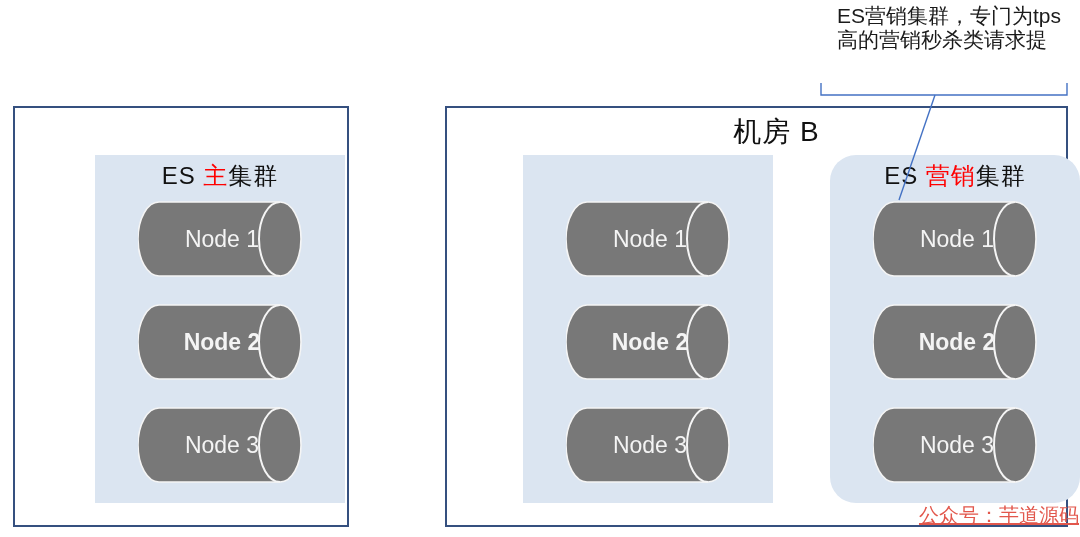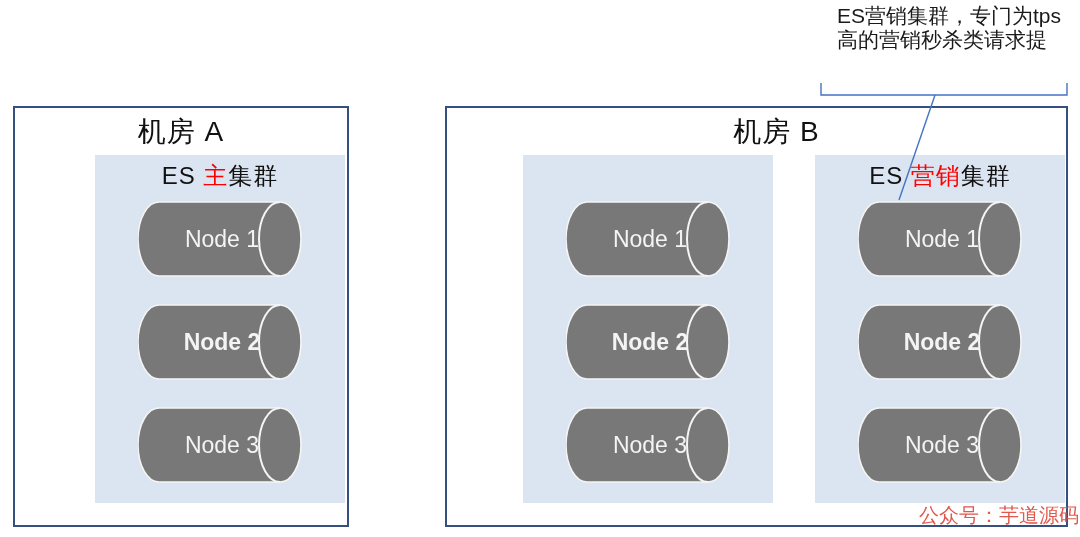--- a/index.html
+++ b/index.html
@@ -65,39 +65,39 @@
   .cyl-label{
     font-family:"Liberation Sans","DejaVu Sans",sans-serif;
     font-size:23px;fill:#f4f4f4;
   }
   
   .watermark{
     position:absolute;right:1px;top:502px;z-index:6;
     font-family:"Liberation Serif","DejaVu Serif",serif;
     font-size:20px;color:var(--watermark_red,#e2574c);
     white-space:nowrap;
+    text-decoration:underline;
   }
 </style>
 </head>
 <body>
 
 <div class="canvas">
 
   <svg class="overlay" viewBox="0 0 1080 537">
     <path d="M 821 83 L 821 95 L 1067 95 L 1067 83"></path>
     <path d="M 935 95 L 899 200"></path>
   </svg>
 
   <div class="annotation">
     <div>ES营销集群，专门为tps</div>
     <div>高的营销秒杀类请求提</div>
   </div>
 
   <div class="room room-a">
-    <div class="room-title">机房 A</div>
 
     <div class="panel" style="left:43px;">
       <div class="cluster-title">
         <span>ES </span><span class="hl">主</span><span>集群</span>
       </div>
       <div class="node node-1">
         <svg width="164" height="76" viewBox="0 0 164 76">
           <path class="cyl-body" d="M 21 1 H 142 A 21 37 0 0 1 142 75 H 21 A 21 37 0 0 1 21 1 Z"></path>
           <path class="cyl-cap" d="M 142 1 A 21 37 0 0 0 142 75"></path>
           <text class="cyl-label" x="84" y="46" text-anchor="middle">Node 1</text>
@@ -140,21 +140,21 @@
       </div>
       <div class="node node-3">
         <svg width="164" height="76" viewBox="0 0 164 76">
           <path class="cyl-body" d="M 21 1 H 142 A 21 37 0 0 1 142 75 H 21 A 21 37 0 0 1 21 1 Z"></path>
           <path class="cyl-cap" d="M 142 1 A 21 37 0 0 0 142 75"></path>
           <text class="cyl-label" x="84" y="46" text-anchor="middle">Node 3</text>
         </svg>
       </div>
     </div>
 
-    <div class="panel" style="left:331px;">
+    <div class="panel" style="left:346px;border-radius:26px;">
       <div class="cluster-title">
         <span>ES </span><span class="hl">营销</span><span>集群</span>
       </div>
       <div class="node node-1">
         <svg width="164" height="76" viewBox="0 0 164 76">
           <path class="cyl-body" d="M 21 1 H 142 A 21 37 0 0 1 142 75 H 21 A 21 37 0 0 1 21 1 Z"></path>
           <path class="cyl-cap" d="M 142 1 A 21 37 0 0 0 142 75"></path>
           <text class="cyl-label" x="84" y="46" text-anchor="middle">Node 1</text>
         </svg>
       </div>

